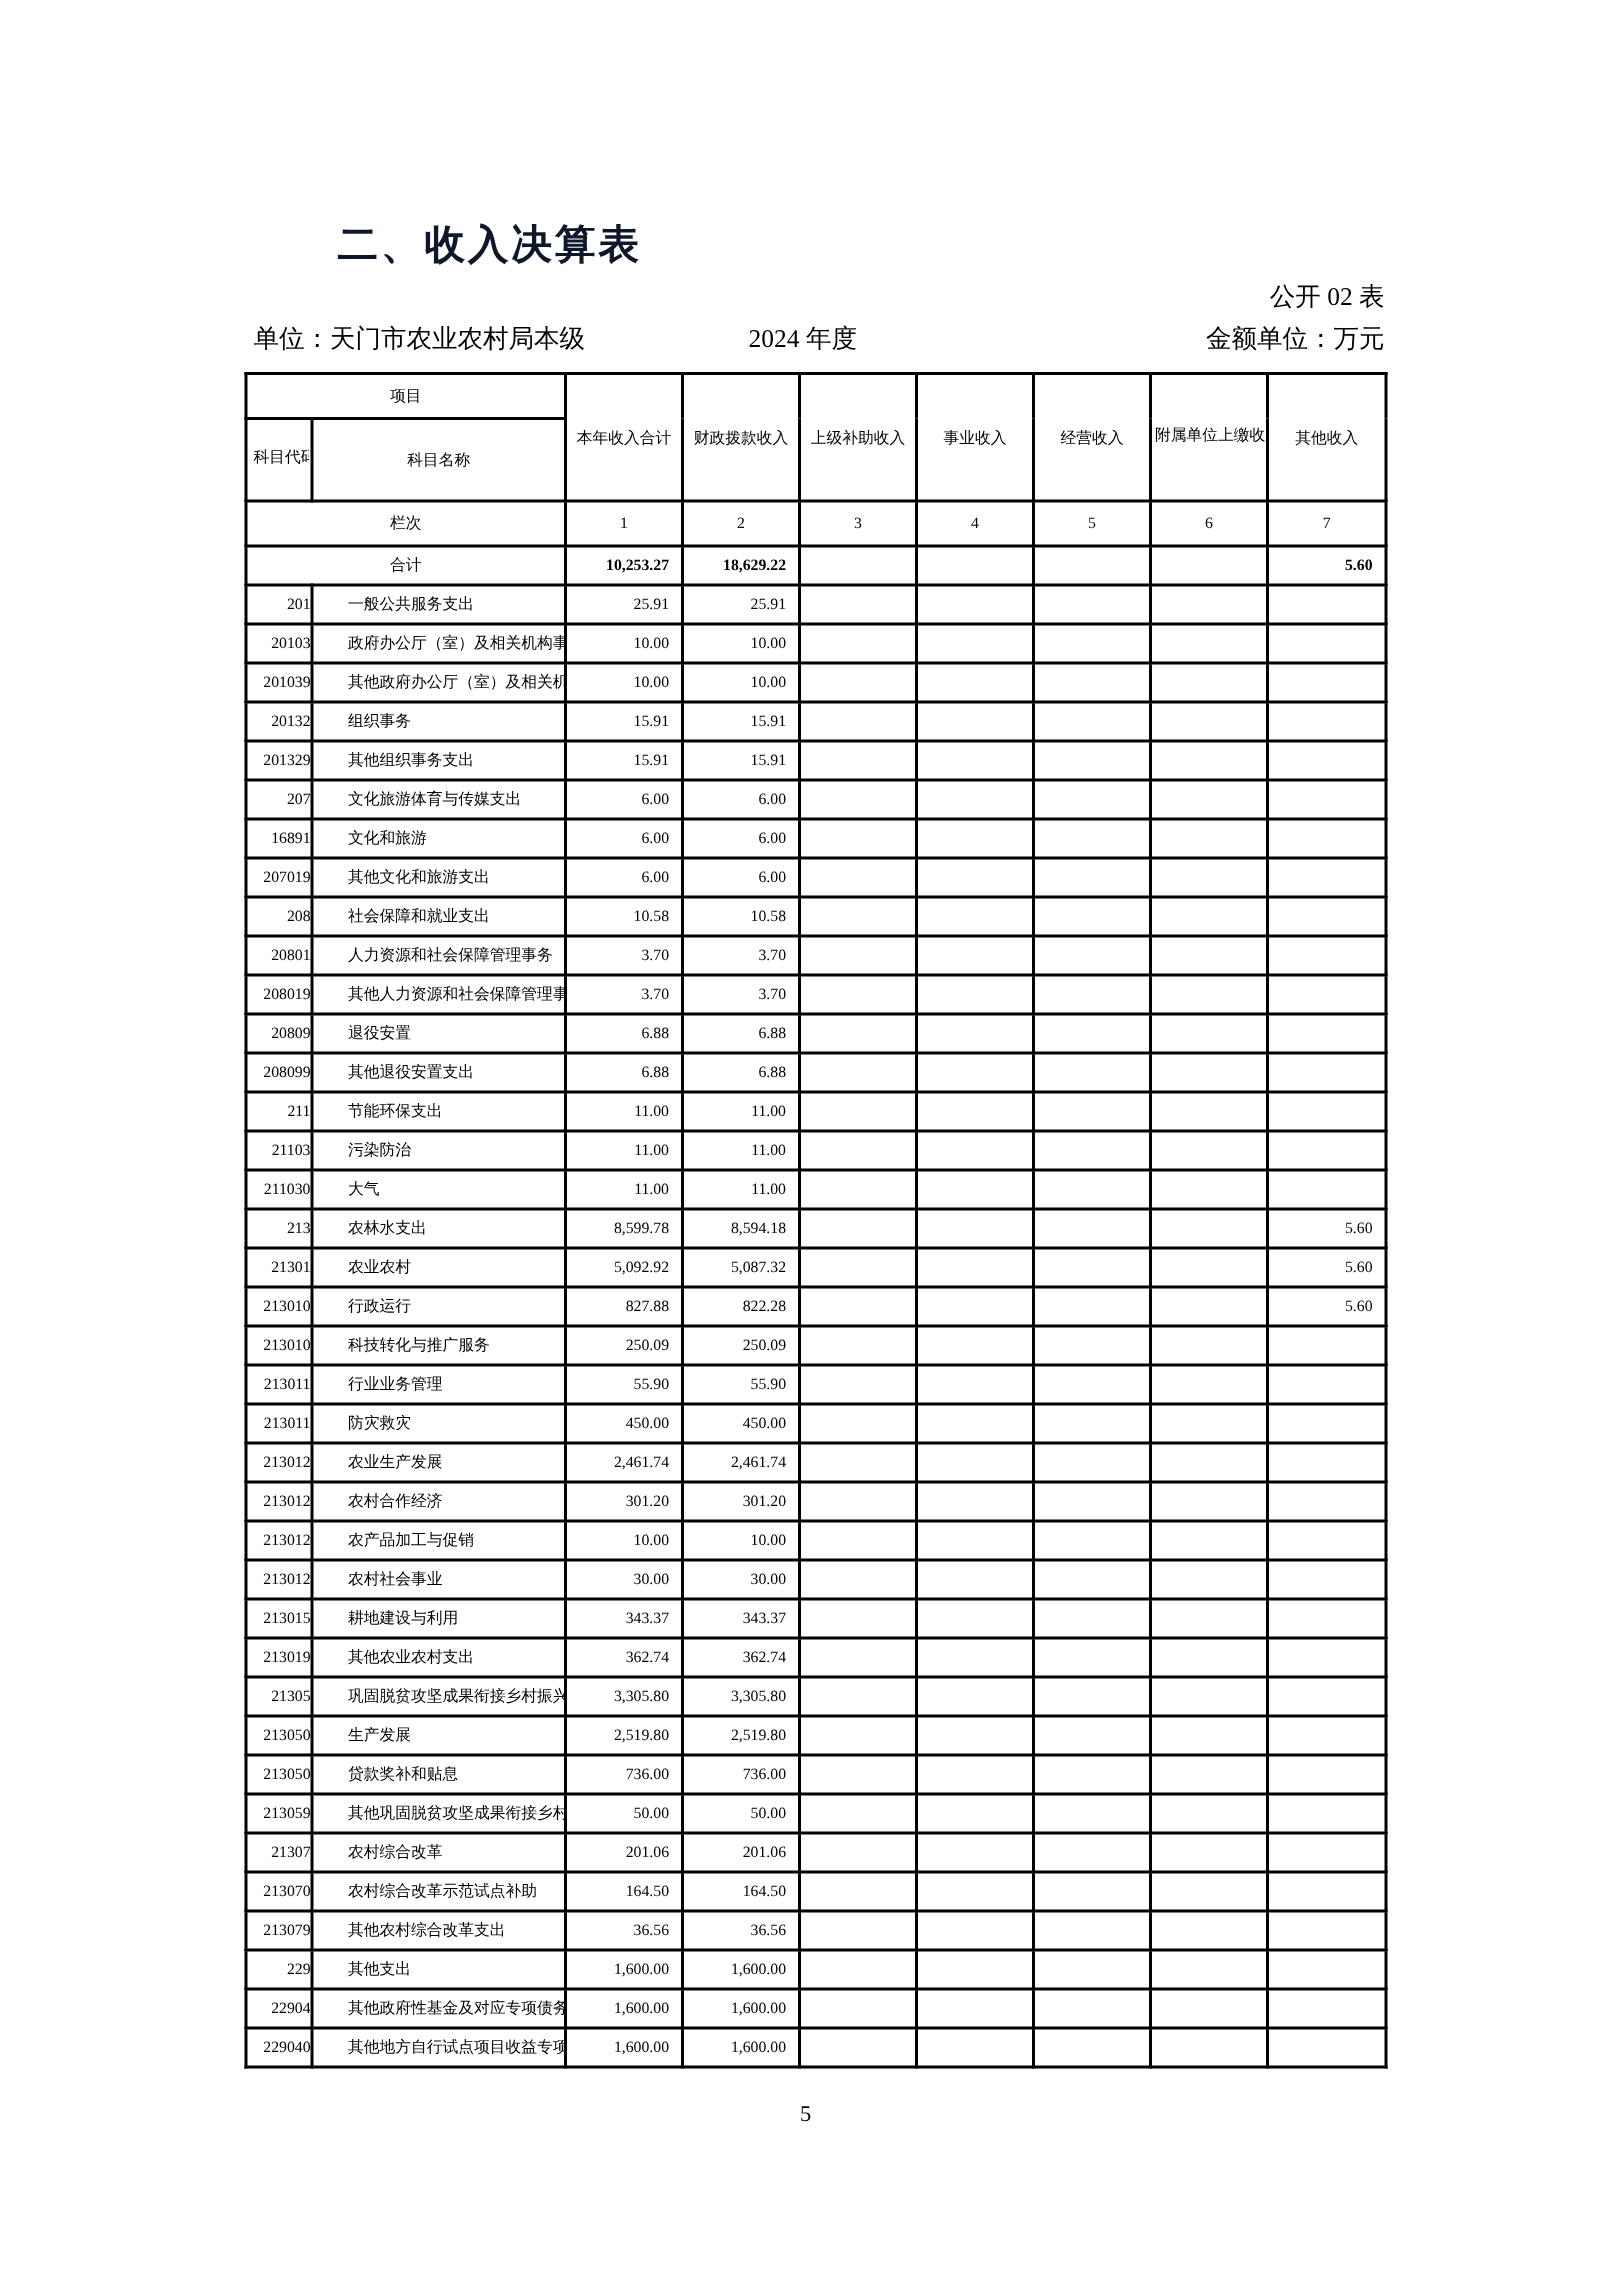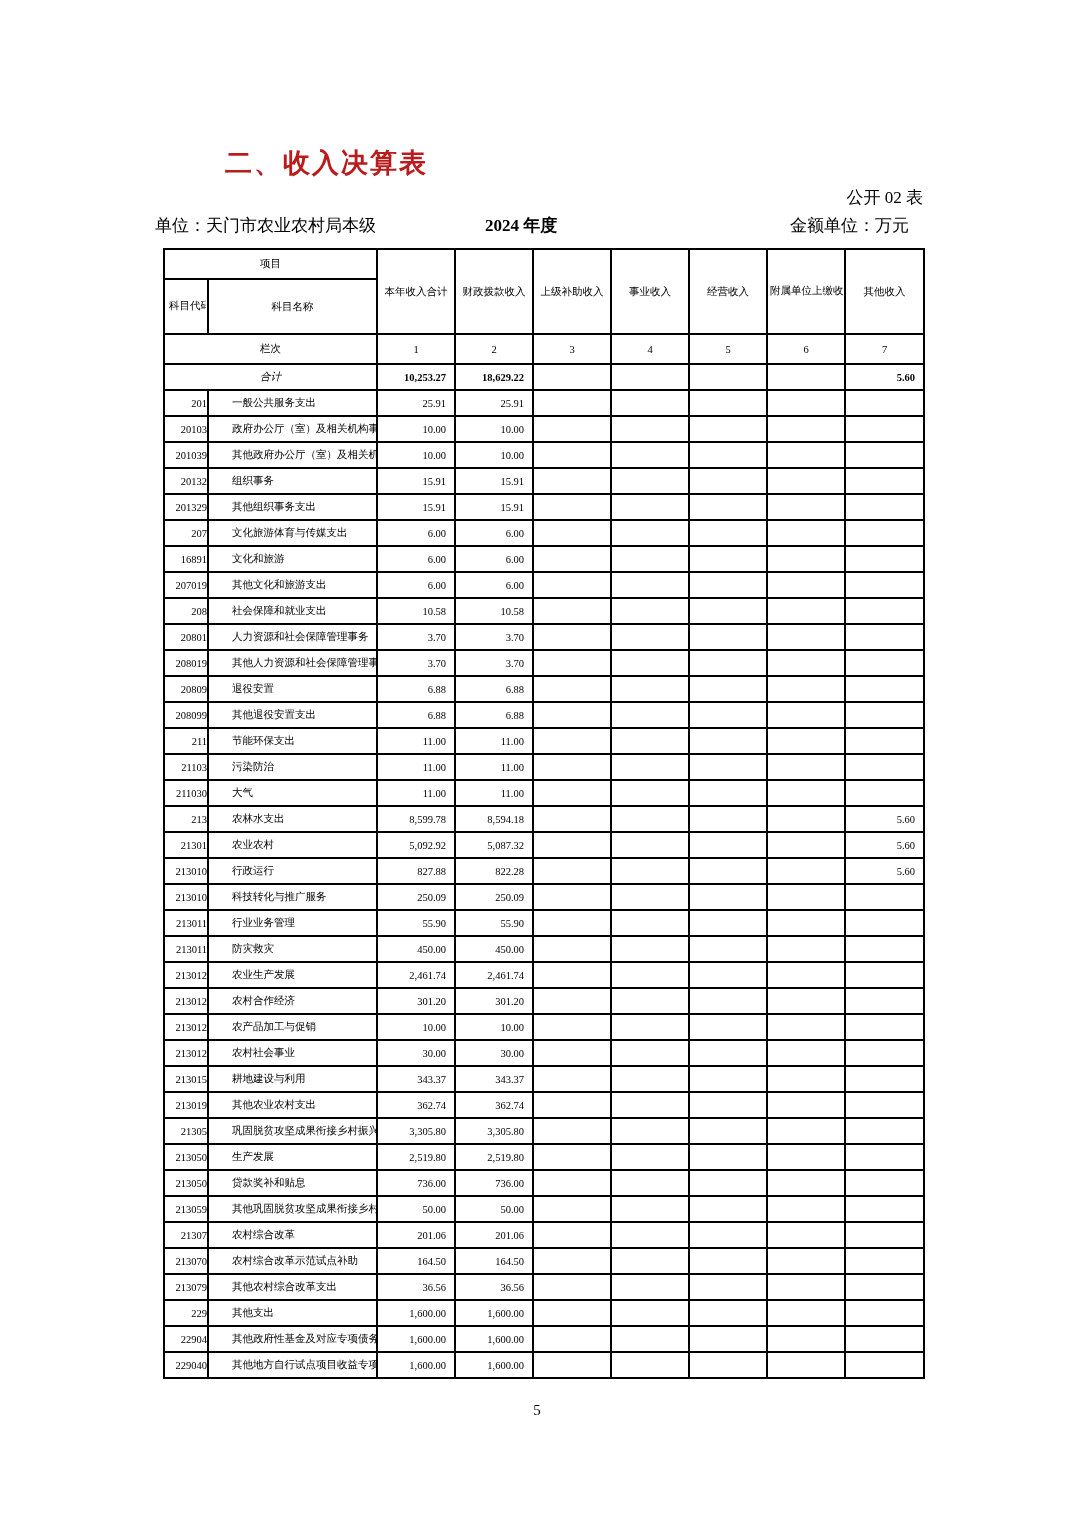--- a/index.html
+++ b/index.html
@@ -13,41 +13,41 @@
     overflow: hidden;
   }
   .page-title {
     position: absolute;
     left: 225px;
     top: 145px;
     font-family: "Liberation Sans", "DejaVu Sans", sans-serif;
     font-size: 27px;
     font-weight: bold;
     letter-spacing: 2px;
-    color: #b91c1c;
+    color: #0f172a;
   }
   .table-label {
     position: absolute;
     left: 163px;
     top: 186px;
     width: 760px;
     text-align: right;
     font-size: 17px;
   }
   .info-line {
     position: absolute;
-    left: 149px;
+    left: 163px;
     top: 214px;
     width: 760px;
     height: 24px;
     font-size: 17px;
     text-align: center;
   }
   .info-unit   { position: absolute; left: 6px;   top: 0; }
-  .info-year   { position: absolute; left: 336px; top: 0; font-weight: bold; }
+  .info-year   { position: absolute; left: 336px; top: 0; }
   .info-amount { position: absolute; right: 0;    top: 0; margin-left: 36px; }
 
   table.main-table {
     position: absolute;
     left: 163px;
     top: 248px;
     width: 760px;
     border-collapse: collapse;
     table-layout: fixed;
   }
@@ -66,21 +66,21 @@
   th.wrap-header {
     white-space: normal;
     line-height: 2.1;
     padding: 0 4px;
   }
   th.col-header { padding: 0 2px; }
   tbody td { height: 26px; }
   td.code { text-align: right; padding-left: 5px; font-size: 10px; }
   td.name { text-align: left; padding-left: 23px; padding-right: 2px; font-size: 10px; }
   td.num  { text-align: right; padding-right: 8px; }
-  tr.total-row td.total-label { text-align: center; font-style: italic; }
+  tr.total-row td.total-label { text-align: center; }
   tr.total-row td.num { font-weight: bold; }
 
   .page-number {
     position: absolute;
     left: 0;
     top: 1402px;
     width: 1074px;
     text-align: center;
     font-size: 15px;
   }

